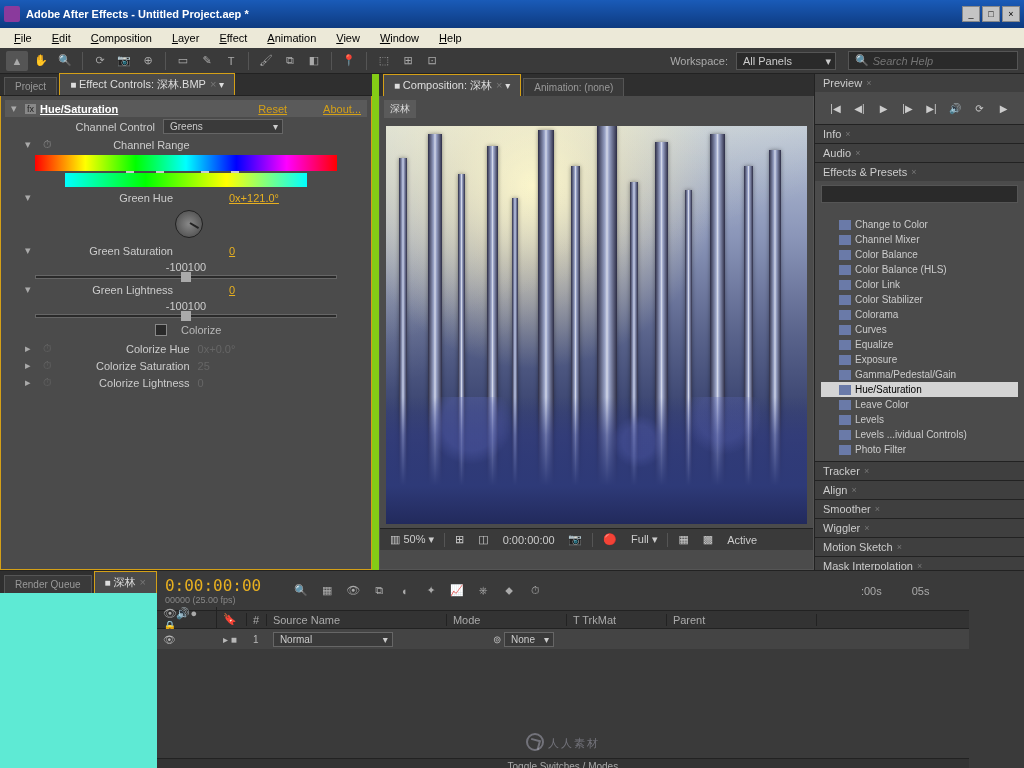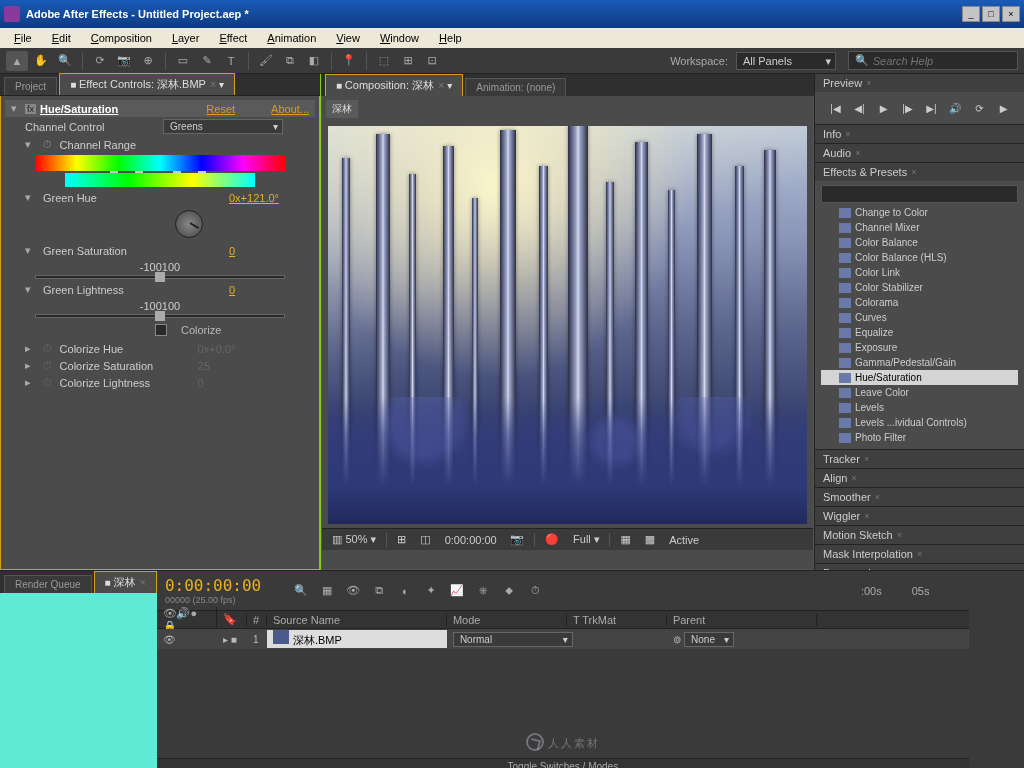--- a/index.html
+++ b/index.html
@@ -15,36 +15,36 @@
 .toolbar { height: 26px; background: #3a3a3a; border-bottom: 1px solid #222; display: flex; align-items: center; padding: 0 6px; gap: 2px; }
 .tool { width: 22px; height: 20px; display: flex; align-items: center; justify-content: center; cursor: pointer; color: #aaa; border-radius: 2px; }
 .tool.active { background: #555; }
 .tool-sep { width: 1px; height: 18px; background: #555; margin: 0 4px; }
 .workspace-lbl { margin-left: auto; color: #aaa; margin-right: 6px; }
 .workspace-dd { background: #2a2a2a; border: 1px solid #555; padding: 2px 20px 2px 6px; color: #ccc; min-width: 100px; cursor: pointer; position: relative; }
 .workspace-dd::after { content: "▾"; position: absolute; right: 4px; }
 .search-box { background: #2a2a2a; border: 1px solid #555; padding: 2px 6px; margin-left: 10px; width: 170px; display: flex; align-items: center; gap: 4px; }
 .search-box input { background: transparent; border: none; color: #ccc; outline: none; width: 100%; font-style: italic; }
 .main { display: flex; height: 496px; }
-.left-col { width: 320px; background: #3a3a3a; display: flex; flex-direction: column; }
-.mid-col { flex: 1; background: #4d7c0f; border-left: 1px solid #84cc16; }
+.left-col { width: 372px; background: #3a3a3a; display: flex; flex-direction: column; }
+.mid-col { flex: 1; background: #4d7c0f; border-left: 7px solid #84cc16; }
 .right-col { width: 210px; background: #3a3a3a; border-left: 1px solid #222; display: flex; flex-direction: column; overflow: hidden; }
 .tabs { height: 22px; display: flex; align-items: flex-end; background: #2f2f2f; border-bottom: 1px solid #222; padding-left: 4px; gap: 2px; }
 .tab { padding: 3px 10px; background: #3a3a3a; color: #999; border: 1px solid #555; border-bottom: none; cursor: pointer; font-size: 10px; }
 .tab.active { background: #4b4b4b; color: #ddd; border-color: #d4a017; }
 .tab .x { margin-left: 4px; color: #777; }
 .panel-body { flex: 1; background: #4b4b4b; border: 1px solid #d4a017; border-top: none; padding: 4px; overflow: hidden; }
 .breadcrumb { color: #ddd; padding: 2px 4px; font-size: 10px; }
 .effect-hdr { background: #5a5a5a; padding: 2px 6px; display: flex; align-items: center; gap: 4px; }
 .effect-hdr .fx { font-size: 9px; background: #888; color: #222; padding: 0 2px; }
 .effect-hdr .name { color: #fff; font-weight: bold; flex: 1; text-decoration: underline; }
 .effect-hdr .reset { color: #d4a017; text-decoration: underline; cursor: pointer; }
 .effect-hdr .about { color: #d4a017; text-decoration: underline; cursor: pointer; margin-left: 32px; }
 .prop-row { display: flex; align-items: center; padding: 2px 6px 2px 20px; gap: 8px; }
-.prop-label { color: #ccc; min-width: 130px; }
+.prop-label { color: #ccc; min-width: 130px; text-align: right; }
 .prop-value { color: #d4a017; text-decoration: underline; cursor: pointer; padding-left: 48px; }
 .prop-value.gold { color: #e8b020; }
 .disclosure { color: #aaa; cursor: pointer; width: 10px; display: inline-block; }
 .dropdown { background: #3a3a3a; border: 1px solid #666; padding: 1px 18px 1px 6px; color: #ccc; min-width: 120px; cursor: pointer; position: relative; font-size: 10px; }
 .dropdown::after { content: "▾"; position: absolute; right: 4px; }
 .spectrum { height: 16px; margin: 2px 30px; background: linear-gradient(90deg, red, yellow, lime, cyan, blue, magenta, red); position: relative; }
 .spectrum2 { height: 14px; margin: 2px 60px; background: linear-gradient(90deg, cyan, lime, yellow, cyan); position: relative; }
 .spec-handle { position: absolute; bottom: -6px; width: 8px; height: 6px; background: #ccc; }
 .dial { width: 28px; height: 28px; border-radius: 50%; background: radial-gradient(#888, #444); border: 1px solid #222; margin: 4px 0; position: relative; }
 .dial::after { content: ""; position: absolute; width: 2px; height: 10px; background: #222; top: 2px; left: 13px; transform-origin: bottom; transform: rotate(121deg); }
@@ -69,21 +69,21 @@
 .viewer-controls { height: 22px; background: #3a3a3a; border-top: 1px solid #222; display: flex; align-items: center; padding: 0 6px; gap: 6px; font-size: 10px; }
 .vc-item { color: #ccc; cursor: pointer; padding: 0 4px; }
 .vc-sep { width: 1px; height: 14px; background: #555; }
 .right-panel { border-bottom: 1px solid #222; }
 .rp-header { background: #3f3f3f; padding: 3px 8px; color: #ccc; cursor: pointer; display: flex; align-items: center; font-size: 10px; }
 .rp-header .x { margin-left: 4px; color: #777; font-size: 9px; }
 .rp-body { background: #4b4b4b; padding: 4px 6px; }
 .preview-controls { display: flex; gap: 6px; justify-content: center; padding: 4px 0; }
 .pc-btn { width: 18px; height: 16px; color: #ccc; cursor: pointer; display: flex; align-items: center; justify-content: center; font-size: 10px; }
 .fx-search { width: 100%; background: #2a2a2a; border: 1px solid #555; padding: 2px 4px; color: #ccc; outline: none; margin-bottom: 2px; }
-.fx-list { max-height: 260px; overflow: hidden; }
+.fx-list { max-height: 260px; overflow: hidden; margin-top: 12px; }
 .fx-item { padding: 2px 4px 2px 18px; color: #ccc; cursor: pointer; font-size: 10px; display: flex; align-items: center; gap: 4px; }
 .fx-item.sel { background: #d4d4d4; color: #000; }
 .fx-icon { width: 12px; height: 10px; background: #6a7aa8; display: inline-block; }
 .bottom { height: 204px; background: #5eead4; border-top: 1px solid #222; display: flex; flex-direction: row; }
 .tl-tabs { height: 22px; display: flex; align-items: flex-end; padding-left: 4px; gap: 2px; background: #2f2f2f; }
 .tl-body { flex: 1; display: flex; background: #3a3a3a; }
 .tl-left { width: 812px; display: flex; flex-direction: column; }
 .tl-head { height: 40px; border-bottom: 1px solid #222; display: flex; align-items: center; padding: 0 8px; gap: 10px; }
 .timecode { color: #e8b020; font-family: monospace; font-size: 16px; }
 .timecode-sub { color: #888; font-size: 9px; }
@@ -431,21 +431,20 @@
         <div class="tl-col" style="width:20px">#</div>
         <div class="tl-col" style="width:180px">Source Name</div>
         <div class="tl-col" style="width:120px">Mode</div>
         <div class="tl-col" style="width:100px">T  TrkMat</div>
         <div class="tl-col" style="width:150px">Parent</div>
       </div>
       <div class="tl-row">
         <div class="tl-cell" style="width:60px">👁</div>
         <div class="tl-cell" style="width:30px">▸ ■</div>
         <div class="tl-cell" style="width:20px">1</div>
-        <div class="tl-cell" style="width:180px; background:#ddd; color:#000"><span class="layer-thumb"></span><span>深林.BMP</span></div>
         <div class="tl-cell" style="width:120px">
             <div class="dropdown">Normal</div>
           </div>
         <div class="tl-cell" style="width:100px"></div>
         <div class="tl-cell" style="width:150px">⊚ <span class="dropdown">None</span></div>
       </div>
       <div style="flex:1; position:relative">
         <div class="wm"><span class="wm-logo"></span><span>人人素材</span></div>
       </div>
       <div class="tl-toggle">Toggle Switches / Modes</div>

